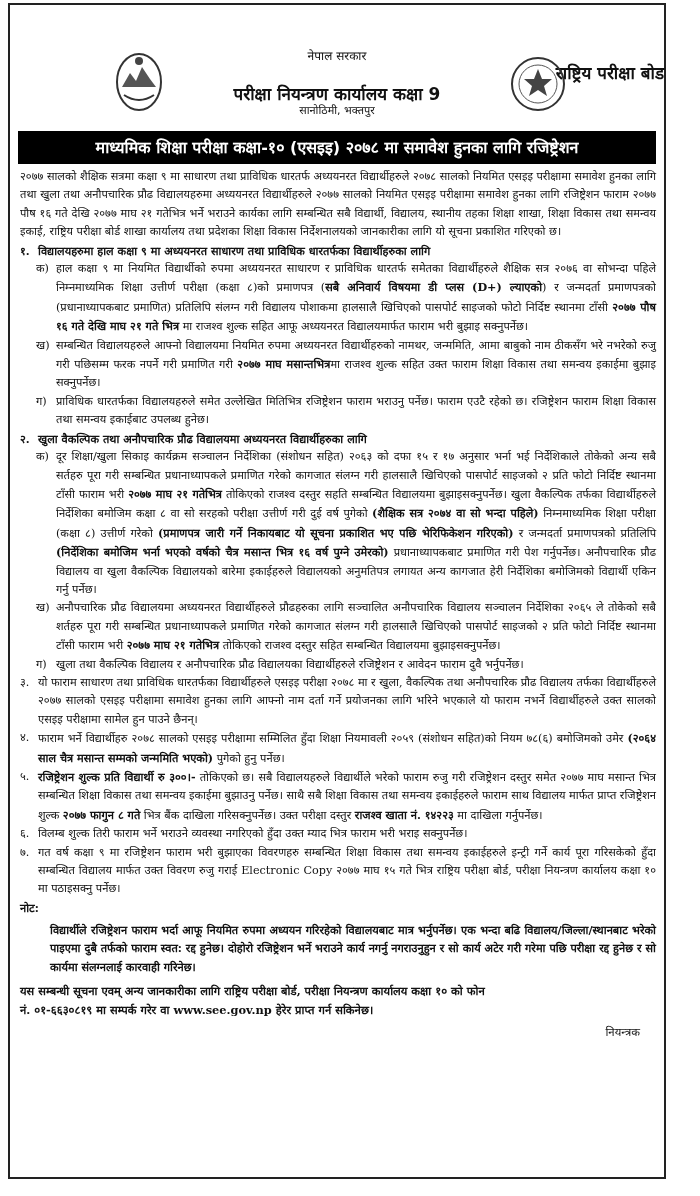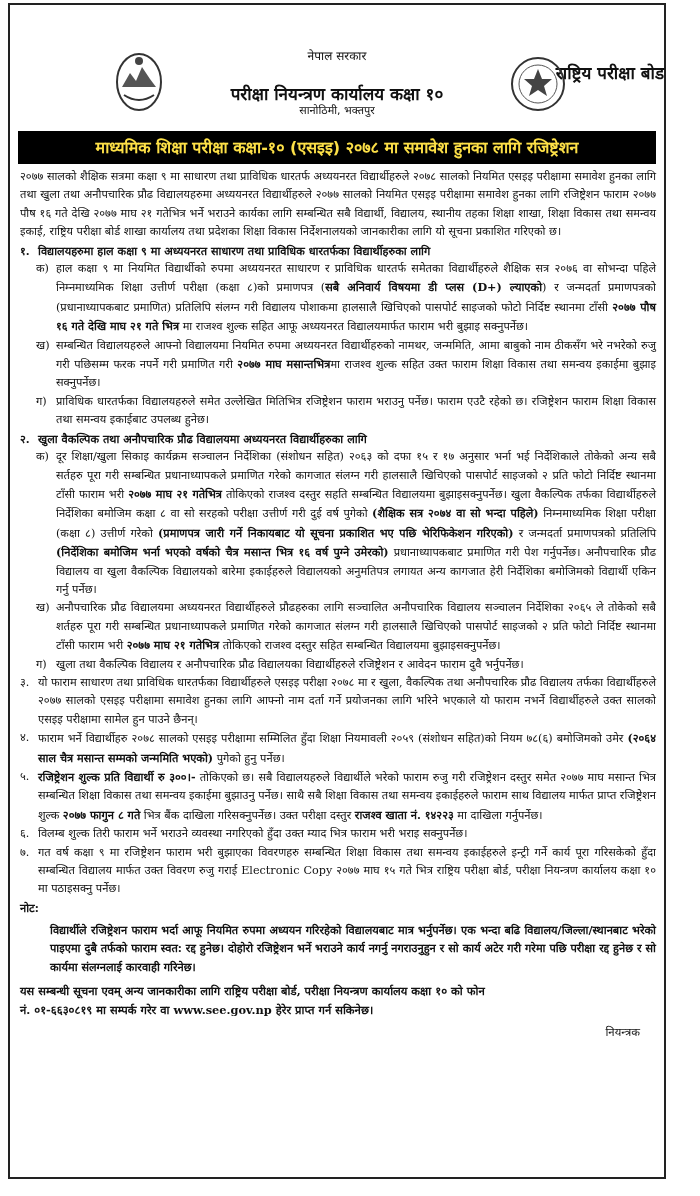--- a/index.html
+++ b/index.html
@@ -15,21 +15,21 @@
   .header { position: relative; height: 88px; text-align: center; }
   .emblem { position: absolute; top: 10px; width: 50px; height: 62px; }
   .emblem.left { left: 104px; }
   .emblem.right { left: 500px; top: 14px; width: 56px; height: 58px; }
   .h-line { font-family: "DejaVu Sans", "Liberation Sans", sans-serif; line-height: 1.2; }
   .h1 { font-size: 12px; padding-top: 8px; margin-top: 36px; }
   .h2 { font-size: 17px; font-weight: bold; text-align: right; }
   .h3 { font-size: 17px; font-weight: bold; }
   .h4 { font-size: 11px; }
   .title-band {
-    background: #000; color: #fde047; margin: 2px 8px 0 8px;
+    background: #000; color: #ffffff; margin: 2px 8px 0 8px;
     text-align: center; font-weight: bold; font-size: 16px; line-height: 26px; padding: 4px 8px 3px;
     font-family: "DejaVu Sans", "Liberation Sans", sans-serif;
   }
   .body {
     padding: 4px 8px 0 10px; font-size: 11.2px; line-height: 18.4px; text-align: justify;
   }
   .para { margin: 0; }
   .section-head { font-weight: bold; margin: 1px 0 0 0; }
   .item { display: flex; margin: 0; }
   .item .mark { flex: 0 0 auto; width: 18px; }
@@ -52,21 +52,21 @@
 <div class="frame">
   <div class="header">
     <svg class="emblem left" viewBox="0 0 50 62">
       <ellipse cx="25" cy="31" rx="22" ry="28" fill="none" stroke="#333" stroke-width="2"></ellipse>
       <path d="M8 36 L16 22 L22 30 L28 16 L36 28 L42 36 Z" fill="#555"></path>
       <path d="M10 44 Q25 54 40 44" stroke="#333" stroke-width="2" fill="none"></path>
       <circle cx="25" cy="10" r="4" fill="#444"></circle>
     </svg>
     <div class="h-line h1">नेपाल सरकार</div>
     <div class="h-line h2">राष्ट्रिय परीक्षा बोड</div>
-    <div class="h-line h3">परीक्षा नियन्त्रण कार्यालय कक्षा १०</div>
+    <div class="h-line h3">परीक्षा नियन्त्रण कार्यालय कक्षा 9</div>
     <div class="h-line h4">सानोठिमी, भक्तपुर</div>
     <svg class="emblem right" viewBox="0 0 56 58">
       <circle cx="28" cy="29" r="26" fill="none" stroke="#333" stroke-width="2"></circle>
       <circle cx="28" cy="29" r="19" fill="none" stroke="#555" stroke-width="1"></circle>
       <polygon points="28,14 32,24 42,24 34,31 37,41 28,35 19,41 22,31 14,24 24,24" fill="#444"></polygon>
     </svg>
   </div>
 
   <div class="title-band">
     <div>माध्यमिक शिक्षा परीक्षा कक्षा-१० (एसइइ) २०७८ मा समावेश हुनका लागि रजिष्ट्रेशन</div>

